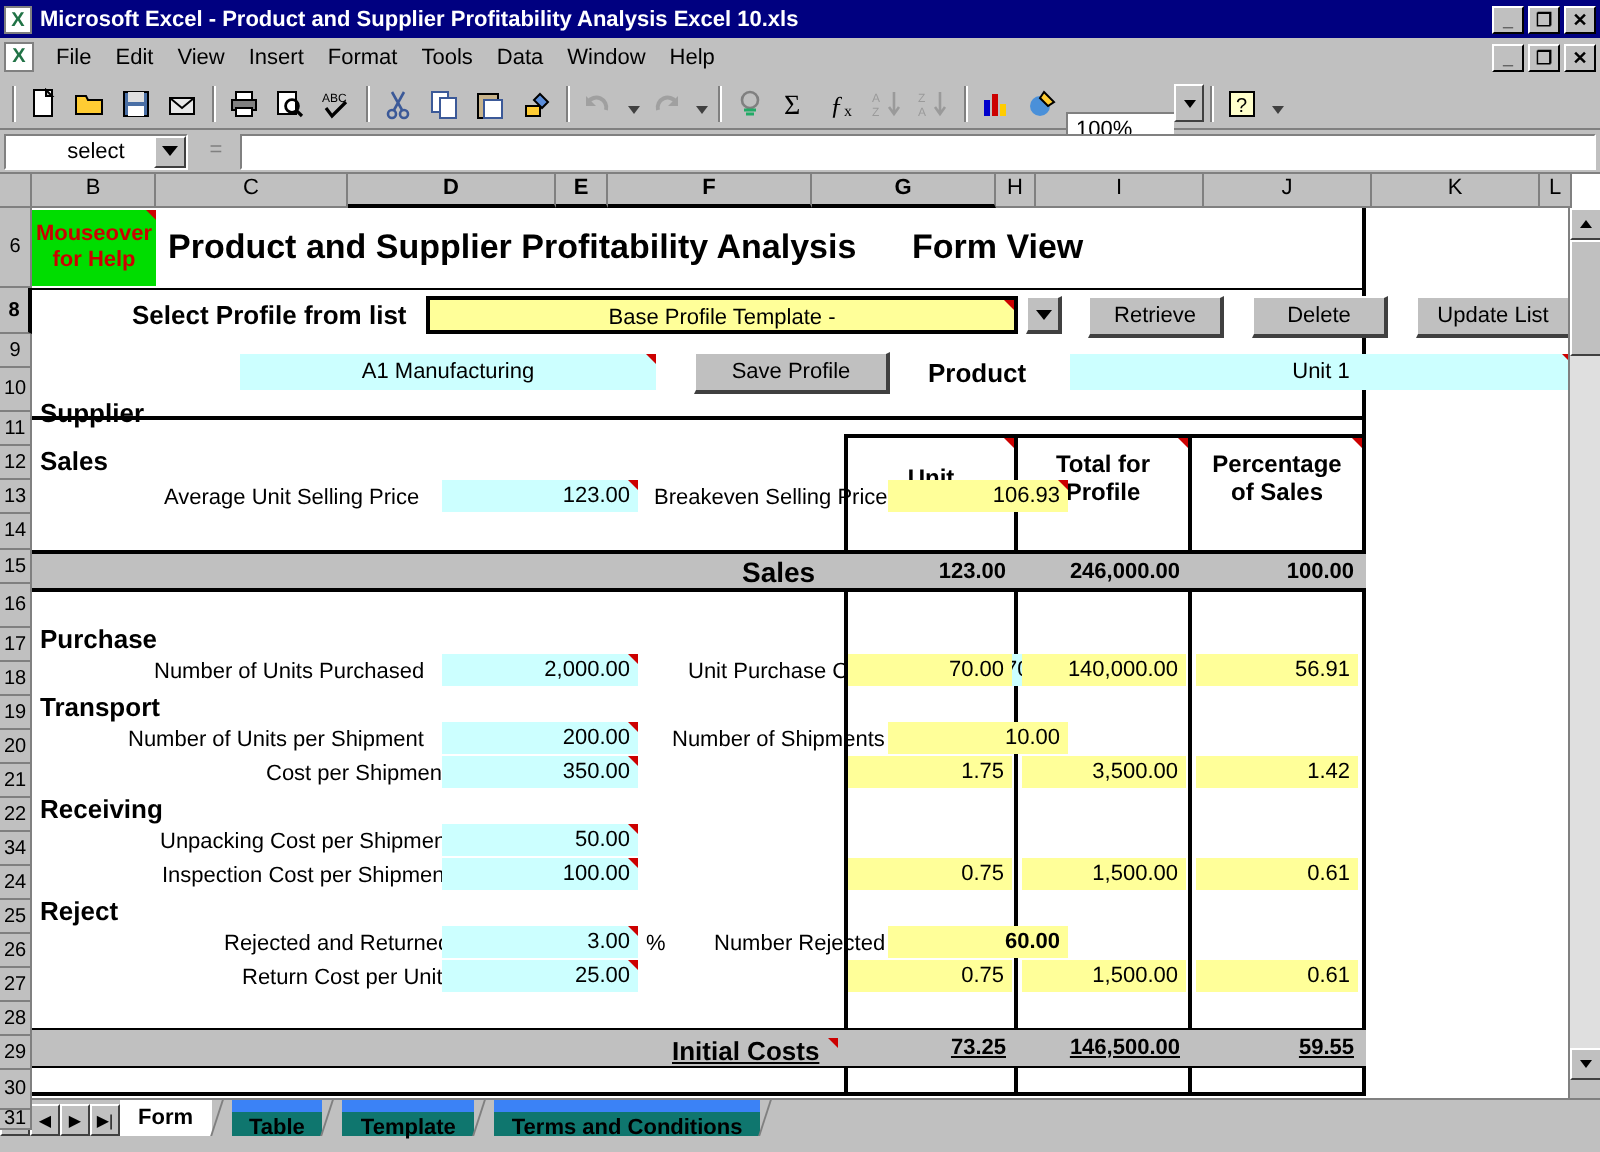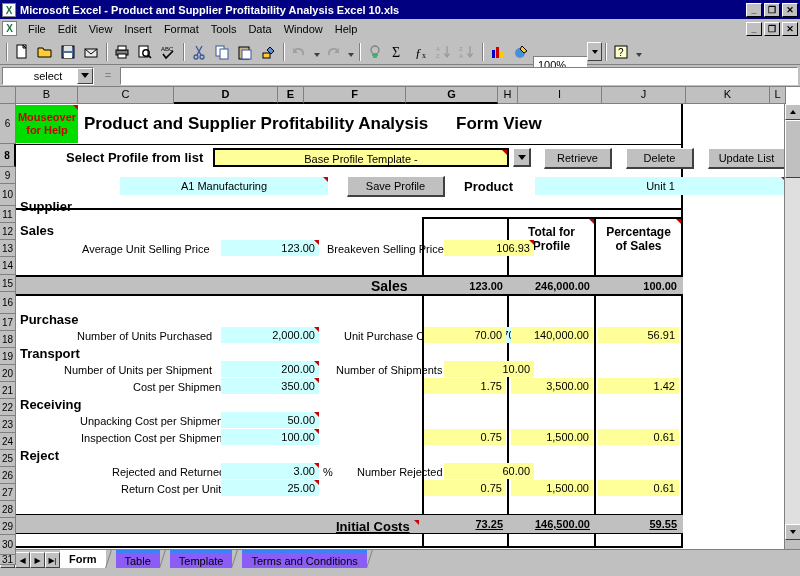--- a/index.html
+++ b/index.html
@@ -167,23 +167,24 @@
             border-top: 1px solid #808080; }
   .navbtns { display: flex; padding-top: 2px; }
   .navbtn {
     width: 15px; height: 16px; background: #c0c0c0;
     border-top: 1px solid #fff; border-left: 1px solid #fff;
     border-right: 1px solid #404040; border-bottom: 1px solid #404040;
     display: flex; align-items: center; justify-content: center; font-size: 8px;
   }
   .tabs { display: flex; align-items: flex-start; }
   .tab {
-    font-size: 11px; padding: 2px 9px 2px 9px; background: #8b5cf6; color: #000;
-    border-top: 3px solid #3b82f6; height: 18px;
+    font-size: 11px; padding: 2px 9px 2px 9px; background: #0f766e; color: #000;
+    border-top: 6px solid #3b82f6; height: 18px;
     position: relative;
+    font-weight: bold;
   }
   .tab.active { background: #fff; font-weight: bold; border-top: 1px solid #fff; }
   .tabslash { width: 10px; height: 18px; position: relative; }
   .tabslash::after { content: ""; position: absolute; left: 2px; top: 0;
                      width: 1px; height: 18px; background: #808080;
                      transform: skewX(-18deg); }
 </style>
 </head>
 <body>
 
@@ -402,21 +403,21 @@
           <div class="rowhdr" style="height: 17px;">13</div>
           <div class="rowhdr" style="height: 18px;">14</div>
           <div class="rowhdr" style="height: 17px;">15</div>
           <div class="rowhdr" style="height: 22px;">16</div>
           <div class="rowhdr" style="height: 17px;">17</div>
           <div class="rowhdr" style="height: 17px;">18</div>
           <div class="rowhdr" style="height: 17px;">19</div>
           <div class="rowhdr" style="height: 17px;">20</div>
           <div class="rowhdr" style="height: 17px;">21</div>
           <div class="rowhdr" style="height: 17px;">22</div>
-          <div class="rowhdr" style="height: 17px;">23</div>
+          <div class="rowhdr" style="height: 17px;">34</div>
           <div class="rowhdr" style="height: 17px;">24</div>
           <div class="rowhdr" style="height: 17px;">25</div>
           <div class="rowhdr" style="height: 17px;">26</div>
           <div class="rowhdr" style="height: 17px;">27</div>
           <div class="rowhdr" style="height: 17px;">28</div>
           <div class="rowhdr" style="height: 17px;">29</div>
           <div class="rowhdr" style="height: 20px;">30</div>
           <div class="rowhdr" style="height: 10px;">31</div>
         </div>
     </div>
@@ -471,20 +472,24 @@
         <div class="abs inputcell" style="left:519px;top:73px;width:251px;height:18px;">
           <div class="abs txt" style="left:0;top:3px;width:251px;text-align:center;">Unit 1</div>
           <span class="rmark"></span>
         </div>
         <div class="abs" style="left:0;top:104px;width:667px;height:2px;background:#000;"></div>
 
         <div class="abs" style="left:406px;top:113px;width:261px;height:331px;border:2px solid #000;border-bottom:none;"></div>
         <div class="abs" style="left:491px;top:113px;width:2px;height:331px;background:#000;"></div>
         <div class="abs" style="left:578px;top:113px;width:2px;height:331px;background:#000;"></div>
 
+        <div class="abs" style="left:408px;top:115px;width:83px;height:40px;display:flex;flex-direction:column;align-items:center;justify-content:center;">
+          <span class="txt bold" style="font-size:12px;">Unit</span>
+          <span class="rmark"></span>
+        </div>
         <div class="abs" style="left:493px;top:115px;width:85px;height:40px;display:flex;flex-direction:column;align-items:center;justify-content:center;line-height:14px;">
           <span class="txt bold" style="font-size:12px;">Total for</span>
           <span class="txt bold" style="font-size:12px;">Profile</span>
           <span class="rmark"></span>
         </div>
         <div class="abs" style="left:580px;top:115px;width:85px;height:40px;display:flex;flex-direction:column;align-items:center;justify-content:center;line-height:14px;">
           <span class="txt bold" style="font-size:12px;">Percentage</span>
           <span class="txt bold" style="font-size:12px;">of Sales</span>
           <span class="rmark"></span>
         </div>
@@ -575,21 +580,21 @@
         </div>
 
         <div class="abs txt bold" style="left:4px;top:344px;font-size:13px;">Reject</div>
         <div class="abs txt" style="left:96px;top:362px;">Rejected and Returned</div>
         <div class="abs inputcell" style="left:205px;top:359px;width:98px;height:16px;padding-left:15px;">
           <div class="abs txt" style="right:4px;top:2px;">3.00</div>
           <span class="rmark"></span>
         </div>
         <div class="abs txt" style="left:307px;top:362px;">%</div>
         <div class="abs txt" style="left:341px;top:362px;">Number Rejected</div>
-        <div class="abs calccell" style="left:428px;top:359px;width:90px;height:16px;">
+        <div class="abs calccell" style="left:428px;top:359px;width:90px;height:16px;font-weight:bold;">
           <div class="abs txt" style="right:4px;top:2px;">60.00</div>
         </div>
         <div class="abs txt" style="left:105px;top:379px;">Return Cost per Unit</div>
         <div class="abs inputcell" style="left:205px;top:376px;width:98px;height:16px;">
           <div class="abs txt" style="right:4px;top:2px;">25.00</div>
           <span class="rmark"></span>
         </div>
         <div class="abs calccell" style="left:408px;top:376px;width:82px;height:16px;">
           <div class="abs txt" style="right:4px;top:2px;">0.75</div>
         </div>

